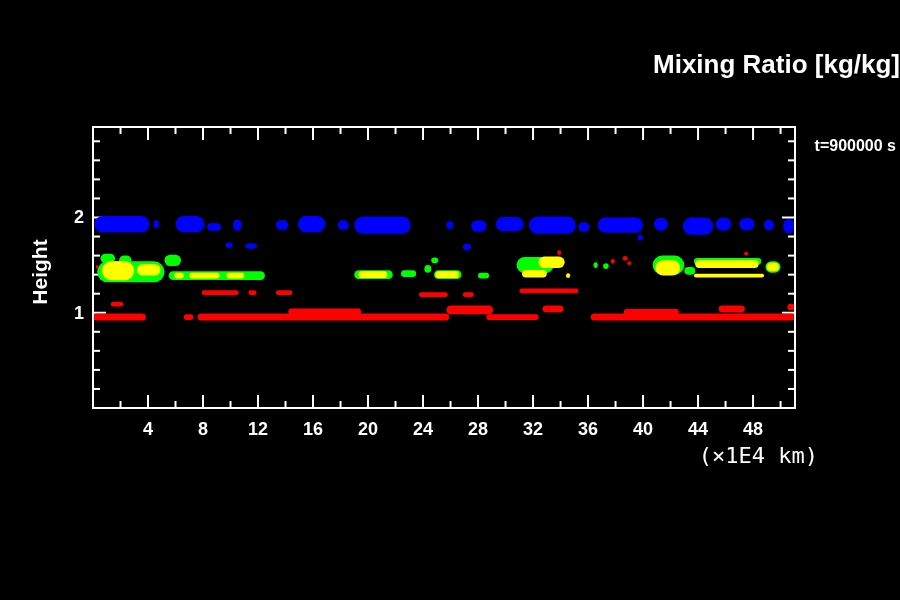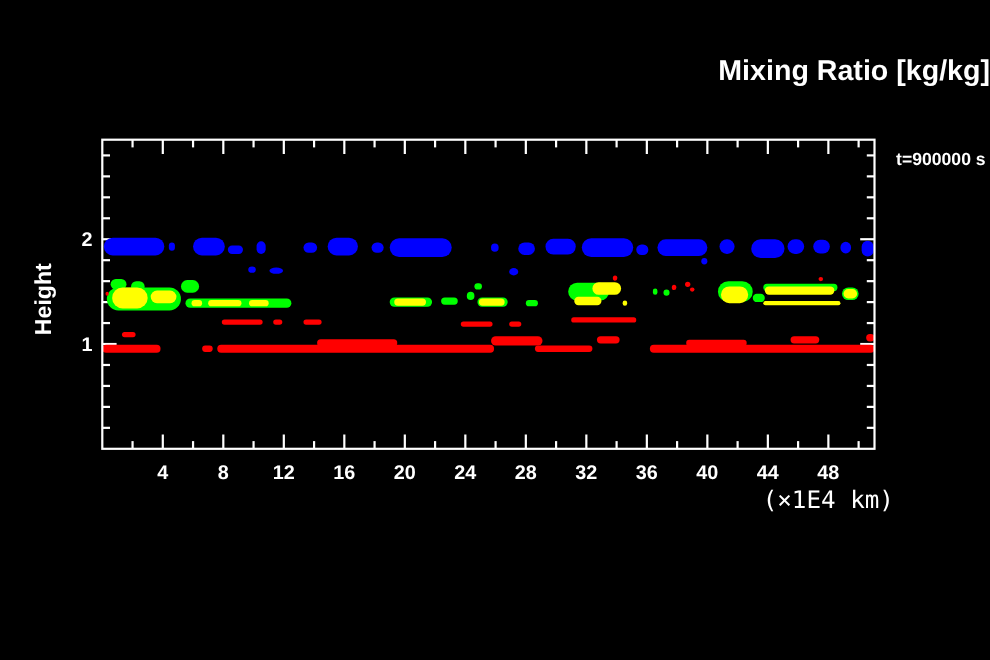--- a/index.html
+++ b/index.html
@@ -2,21 +2,21 @@
 <html><head>
 <meta charset="utf-8">
 <style>
   html,body{margin:0;padding:0;background:#000;}
   .stage{position:relative;width:900px;height:600px;overflow:hidden;
          font-family:"Liberation Sans",sans-serif;}
   .title{position:absolute;left:0;right:0;top:49px;text-align:right;
          font:bold 26px "Liberation Sans",sans-serif;}
   .y-unit{position:absolute;left:6px;top:84px;
           font:22px "DejaVu Sans Mono",monospace;}
-  .x-unit{position:absolute;left:688px;top:443px;width:130px;text-align:center;
+  .x-unit{position:absolute;left:688px;top:443px;width:130px;text-align:right;
           font:22px "DejaVu Sans Mono",monospace;}
   .time{position:absolute;right:4px;top:125px;
         font:bold 16px "Liberation Sans",sans-serif;margin-top:12px;}
   .height-label{position:absolute;left:-18px;top:258px;width:120px;height:28px;
         line-height:28px;text-align:center;
         font:bold 21px "Liberation Sans",sans-serif;transform:rotate(-90deg);}
   svg.plot{position:absolute;left:0;top:0;}
 </style>
 </head>
 <body>

